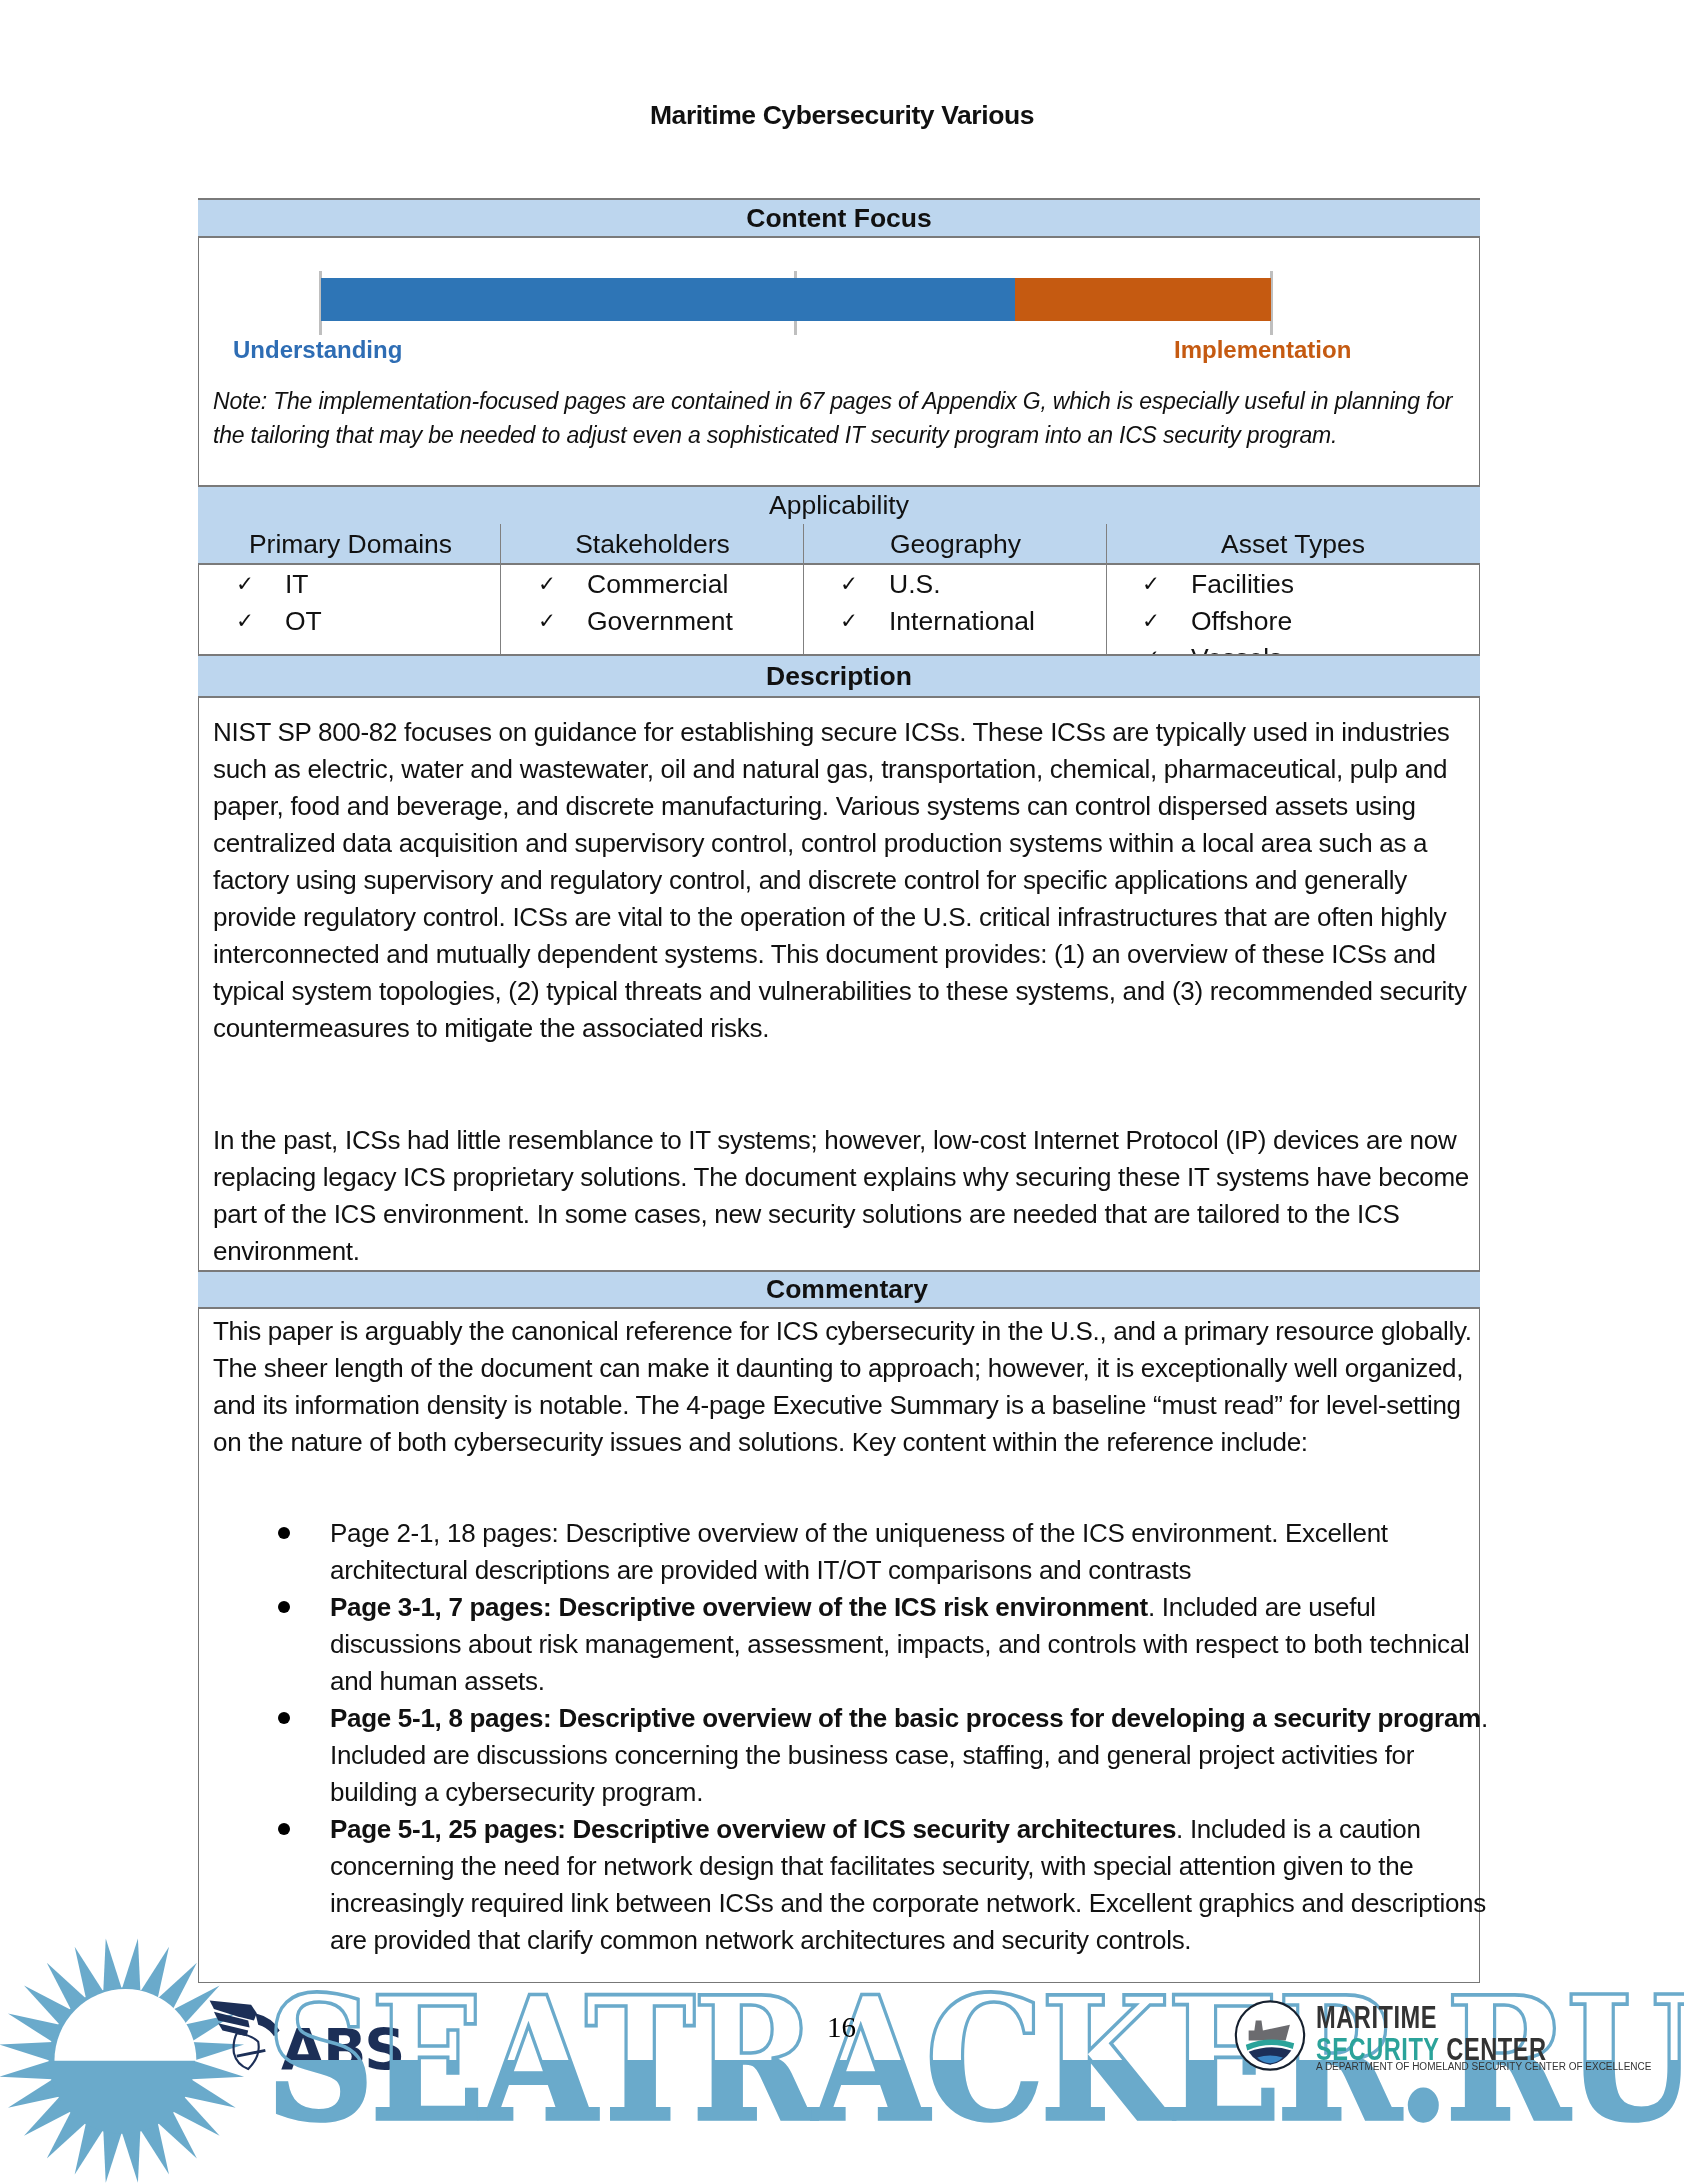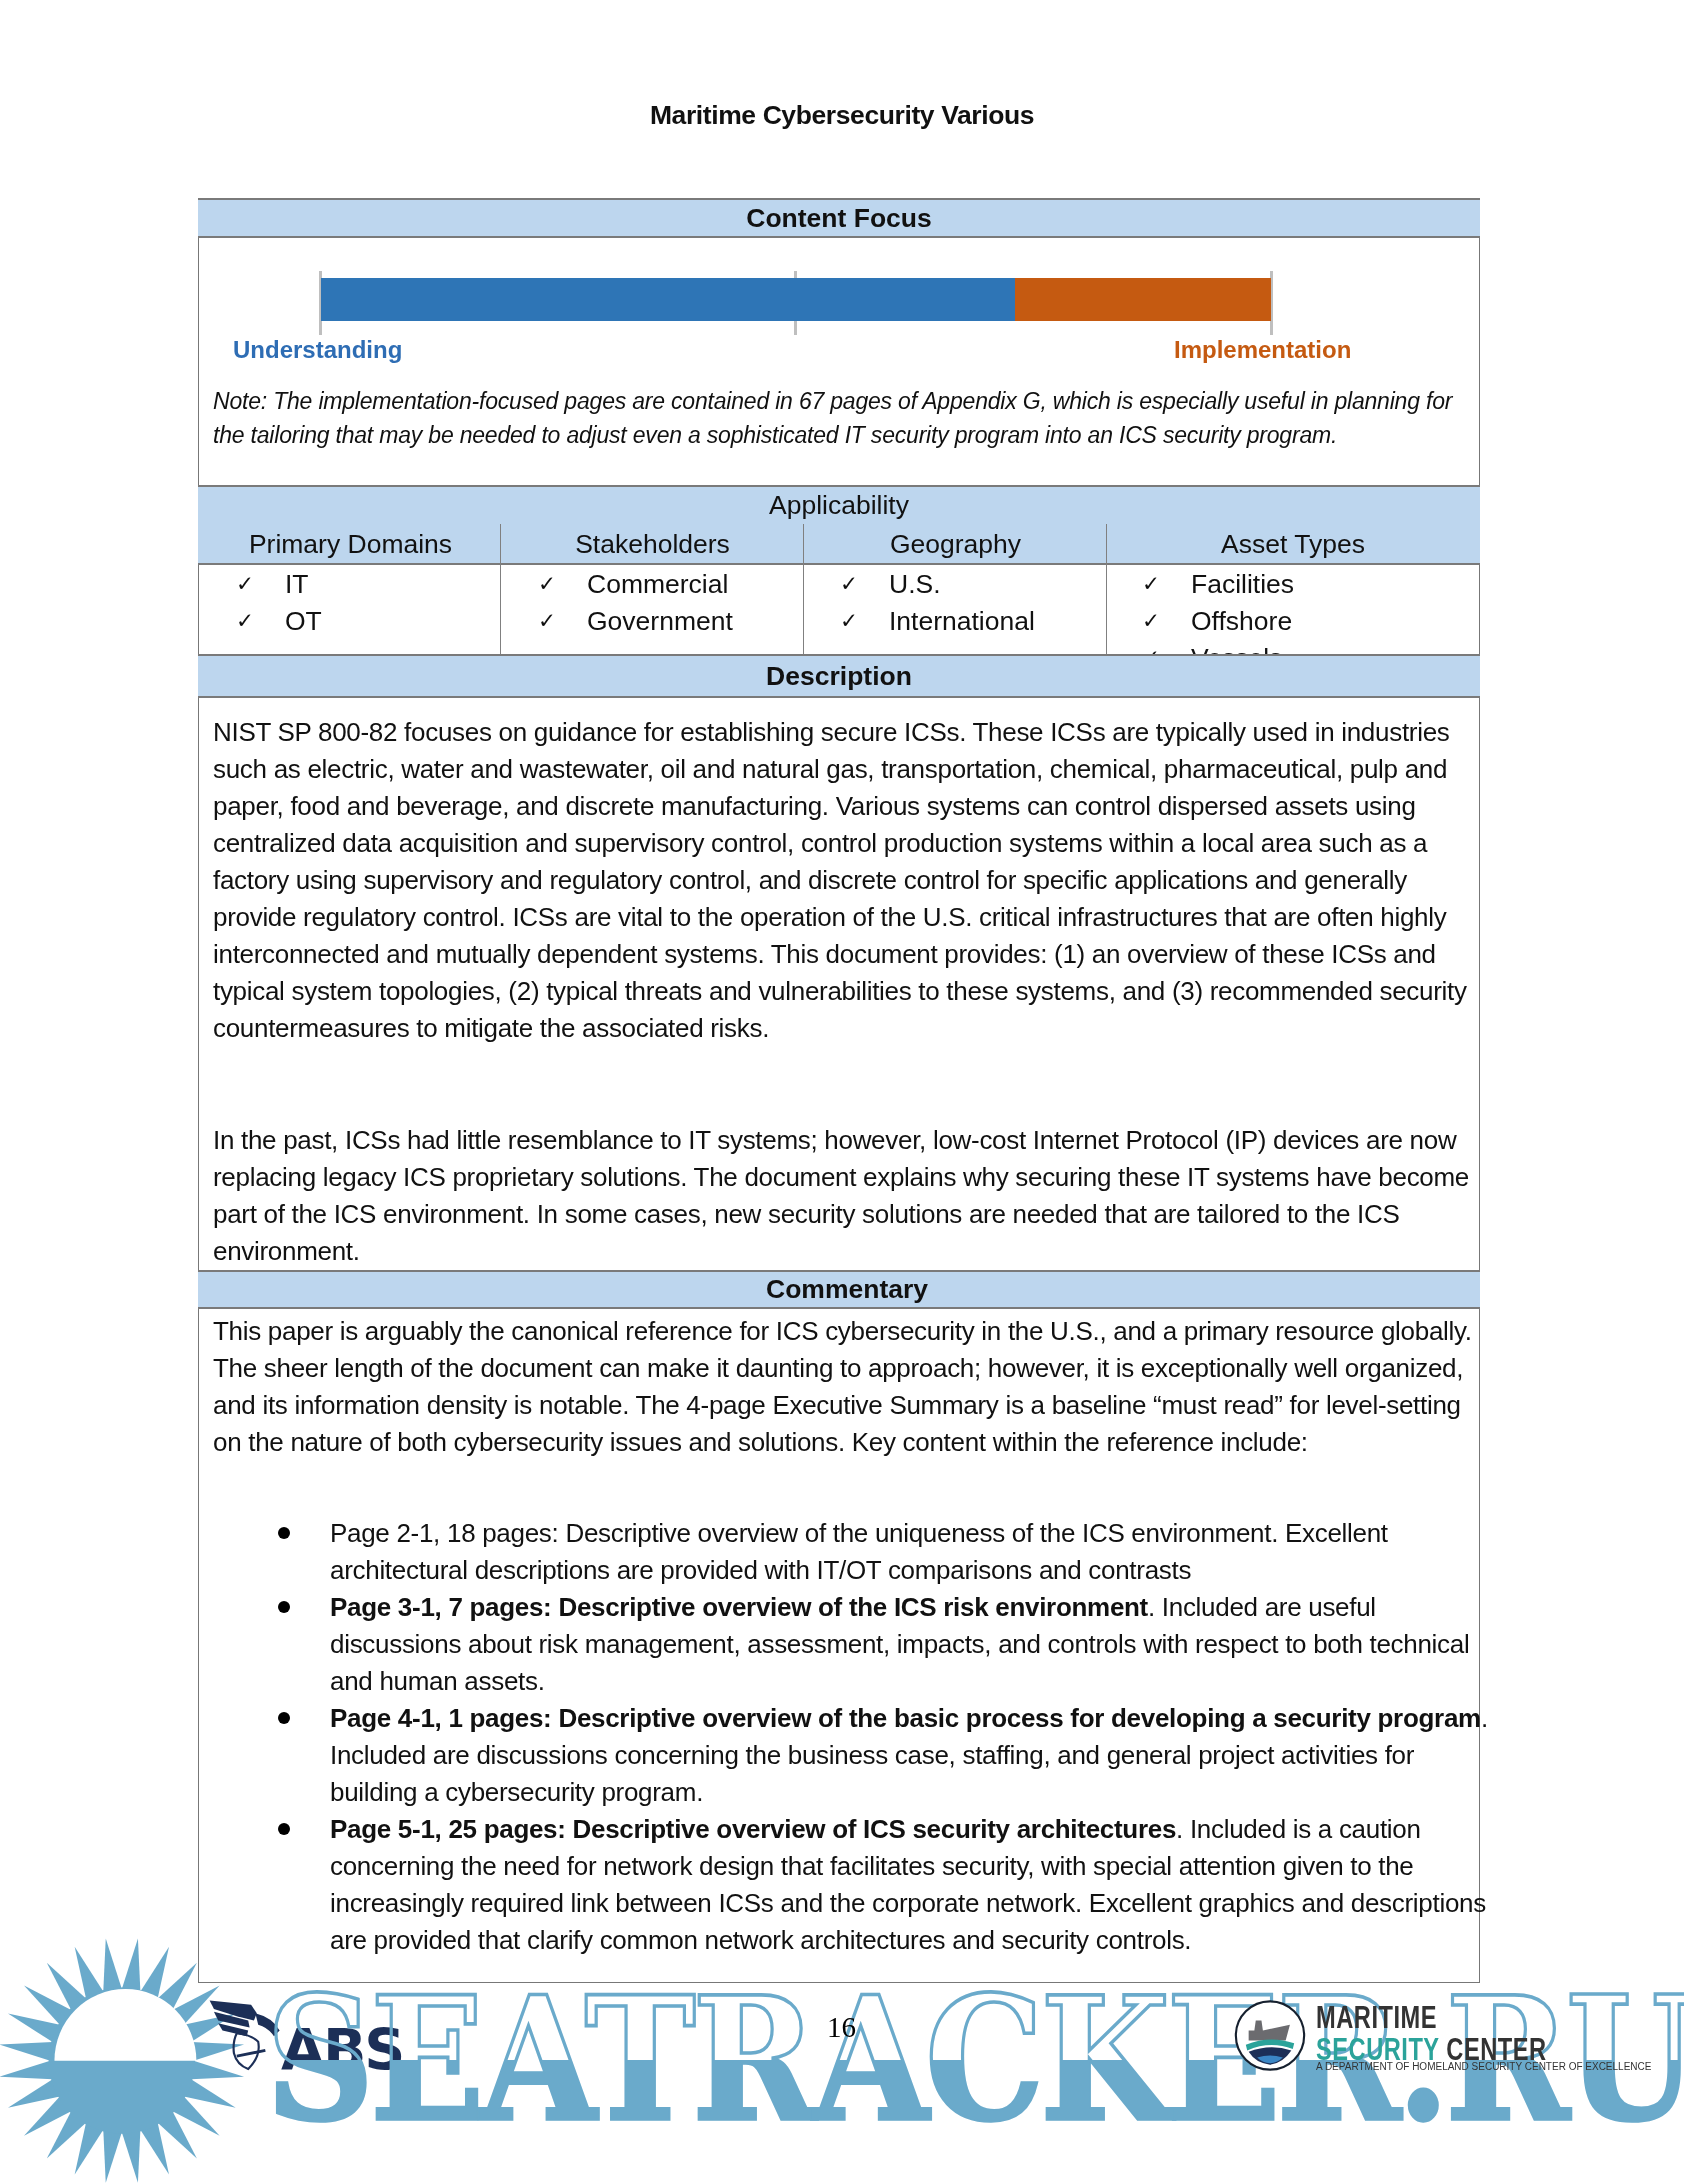--- a/index.html
+++ b/index.html
@@ -151,21 +151,21 @@
 <p class="para" style="top:1122px">In the past, ICSs had little resemblance to IT systems; however, low-cost Internet Protocol (IP) devices are now replacing legacy ICS proprietary solutions. The document explains why securing these IT systems have become part of the ICS environment. In some cases, new security solutions are needed that are tailored to the ICS environment.</p>
 
 <div class="sec-head bold" style="top:1270px;height:39px;padding-left:16px;">
   <span>Commentary</span>
 </div>
 <p class="para" style="top:1313px">This paper is arguably the canonical reference for ICS cybersecurity in the U.S., and a primary resource globally.  The sheer length of the document can make it daunting to approach; however, it is exceptionally well organized, and its information density is notable.  The 4-page Executive Summary is a baseline “must read” for level-setting on the nature of both cybersecurity issues and solutions.  Key content within the reference include:</p>
 
 <ul class="bullets">
   <li><span class="dot"></span><b></b><span>Page 2-1, 18 pages: Descriptive overview of the uniqueness of the ICS environment. Excellent architectural descriptions are provided with IT/OT comparisons and contrasts</span></li>
   <li><span class="dot"></span><b>Page 3-1, 7 pages: Descriptive overview of the ICS risk environment</b><span>.  Included are useful discussions about risk management, assessment, impacts, and controls with respect to both technical and human assets.</span></li>
-  <li><span class="dot"></span><b>Page 4-1, 1 pages: Descriptive overview of the basic process for developing a security program</b><span>.   Included are discussions concerning the business case, staffing, and general project activities for building a cybersecurity program.</span></li>
+  <li><span class="dot"></span><b>Page 5-1, 8 pages: Descriptive overview of the basic process for developing a security program</b><span>.   Included are discussions concerning the business case, staffing, and general project activities for building a cybersecurity program.</span></li>
   <li><span class="dot"></span><b>Page 5-1, 25 pages: Descriptive overview of ICS security architectures</b><span>. Included is a caution concerning the need for network design that facilitates security, with special attention given to the increasingly required link between ICSs and the corporate network.  Excellent graphics and descriptions are provided that clarify common network architectures and security controls.</span></li>
 </ul>
 
 <svg class="abs" style="left:0;top:1933px" width="258" height="251" viewBox="0 0 360 350">
   <g id="sun-rays" fill="#6aaacb">
       <polygon points="270,178 340.5285161562954,200.45050506184887 266.5925826289068,203.88190451025207"></polygon>
       <polygon points="266.5925826289068,203.88190451025207 328.90727959194135,243.82155036679546 256.6025403784439,228"></polygon>
       <polygon points="256.6025403784439,228 306.45677453009245,282.7069657894999 240.71067811865476,248.71067811865476"></polygon>
       <polygon points="240.71067811865476,248.71067811865476 274.7069657894999,314.45677453009245 220,264.60254037844385"></polygon>
       <polygon points="220,264.60254037844385 235.82155036679546,336.90727959194135 195.88190451025207,274.5925826289068"></polygon>

